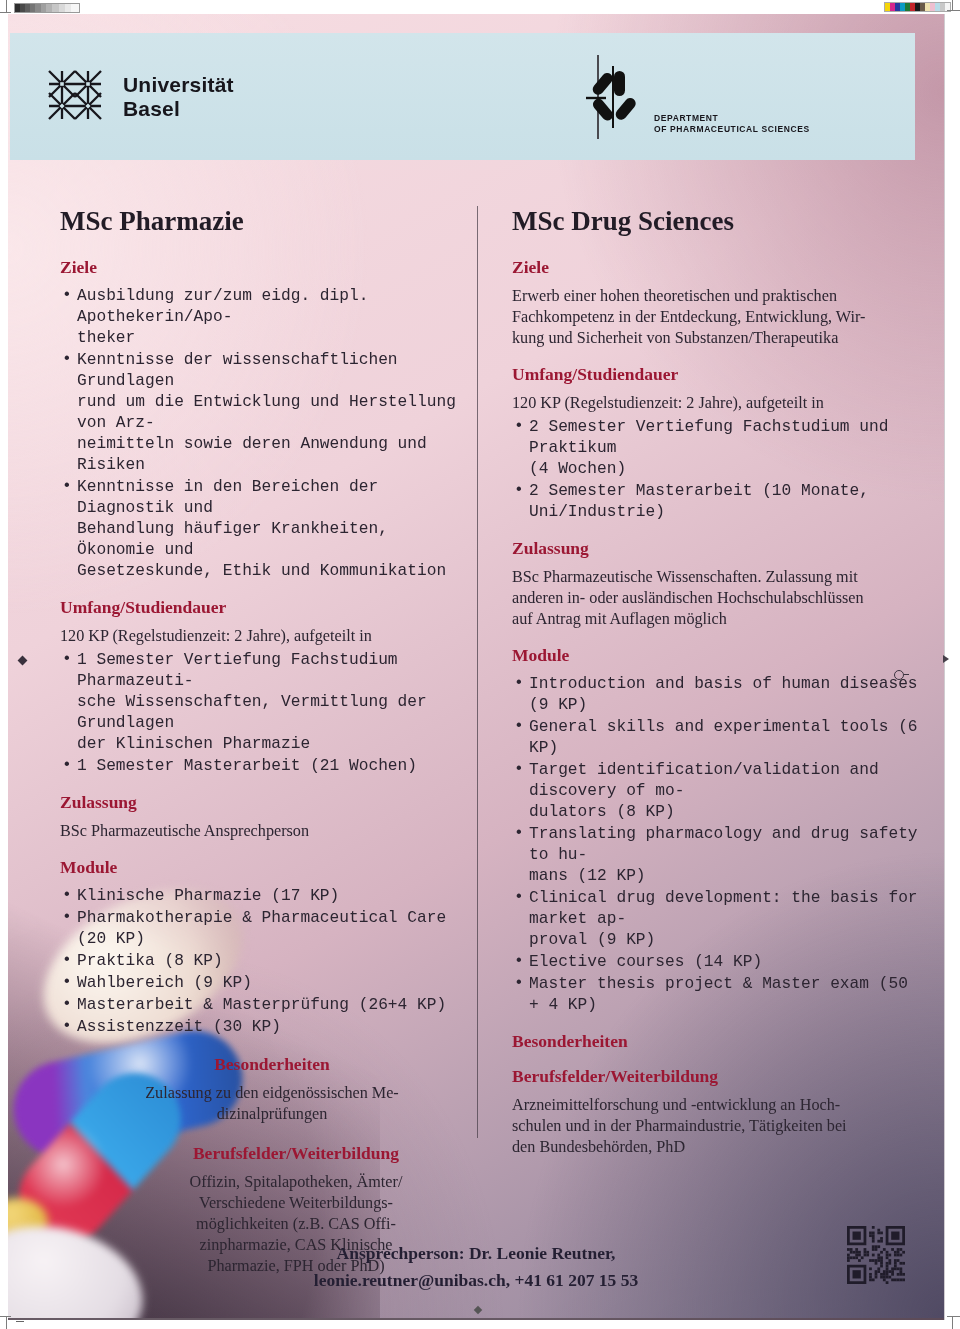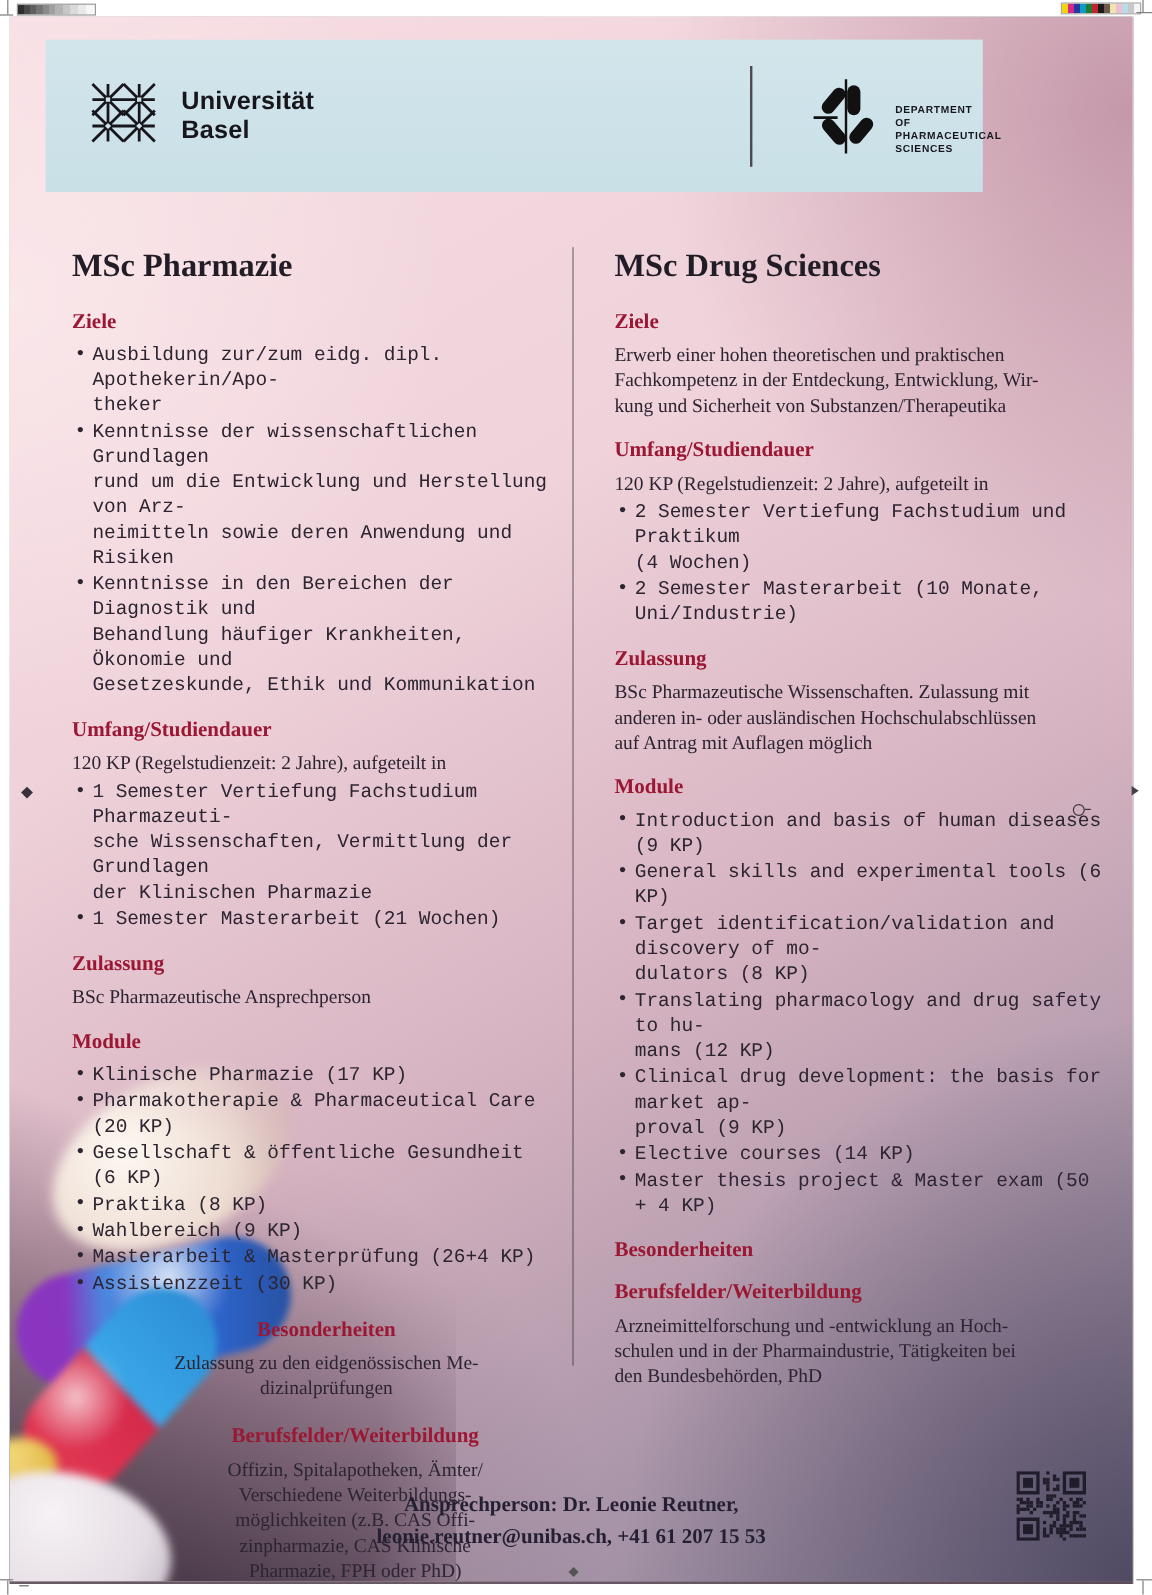--- a/index.html
+++ b/index.html
@@ -11,27 +11,27 @@
     border-bottom:2px solid rgba(55,45,58,.75);
     box-shadow:1px 0 0 rgba(120,110,120,.35);
     background:
       radial-gradient(55% 40% at 0% 18%, #fae7ea 0%, rgba(250,231,234,0) 70%),
       radial-gradient(60% 45% at 100% 6%, rgba(160,104,128,.55) 0%, rgba(160,104,128,0) 70%),
       radial-gradient(70% 55% at 100% 100%, rgba(70,64,90,.85) 0%, rgba(70,64,90,0) 65%),
       radial-gradient(50% 40% at 18% 100%, rgba(110,92,112,.45) 0%, rgba(110,92,112,0) 70%),
       linear-gradient(150deg,#f7dee3 0%,#efd2da 35%,#d6b3c1 60%,#ab96a9 82%,#8a8298 100%);}
 
   
-  .banner{position:absolute;left:2px;top:19px;width:781px;height:127px;
-    background:linear-gradient(180deg,#d2e5eb,#c9e0e7);display:flex;align-items:center;margin-left:28px;}
+  .banner{position:absolute;left:2px;top:19px;width:905px;height:127px;
+    background:linear-gradient(180deg,#d2e5eb,#c9e0e7);display:flex;align-items:center;}
   .uni-wrap{display:flex;align-items:center;margin-left:28px;}
   .uni-text{margin-left:11px;font-family:"Liberation Sans",sans-serif;font-weight:700;
     font-size:21px;line-height:24px;color:#17161c;letter-spacing:.2px;}
   .sep{position:absolute;left:587px;top:22px;width:2px;height:84px;background:#4a4a50;}
-  .dept-wrap{position:absolute;left:636px;top:30px;display:flex;align-items:center;}
+  .dept-wrap{position:absolute;left:572px;top:30px;display:flex;align-items:flex-end;}
   .dept-text{margin-left:10px;margin-top:16px;font-family:"Liberation Sans",sans-serif;
     font-weight:700;font-size:8.5px;line-height:11px;letter-spacing:.6px;color:#17161c;}
 
   
   .col{position:absolute;top:192px;}
   .col-left{left:52px;width:400px;}
   .col-right{left:504px;width:408px;}
   .divider{position:absolute;left:469px;top:192px;width:1px;height:932px;background:#453c46;opacity:.7;}
 
   .prog-title{font-weight:700;font-size:27px;line-height:30px;color:#221c26;margin:0 0 21px;}
@@ -179,21 +179,20 @@
       <li>1 Semester Masterarbeit (21 Wochen)</li>
     </ul>
 
     <h3 class="sec accent" style="color: rgb(155, 23, 51);">Zulassung</h3>
     <p class="body-text">BSc Pharmazeutische Ansprechperson</p>
 
     <h3 class="sec accent" style="color: rgb(155, 23, 51);">Module</h3>
     <ul>
       <li>Klinische Pharmazie (17 KP)</li>
       <li>Pharmakotherapie &amp; Pharmaceutical Care (20 KP)</li>
-      <li>Gesellschaft &amp; öffentliche Gesundheit (6 KP)</li>
       <li>Praktika (8 KP)</li>
       <li>Wahlbereich (9 KP)</li>
       <li>Masterarbeit &amp; Masterprüfung (26+4 KP)</li>
       <li>Assistenzzeit (30 KP)</li>
     </ul>
 
     <div class="cb cb1">
       <h3 class="sec accent" style="color: rgb(155, 23, 51);">Besonderheiten</h3>
       <p class="body-text">Zulassung zu den eidgenössischen Me-
 dizinalprüfungen</p>

